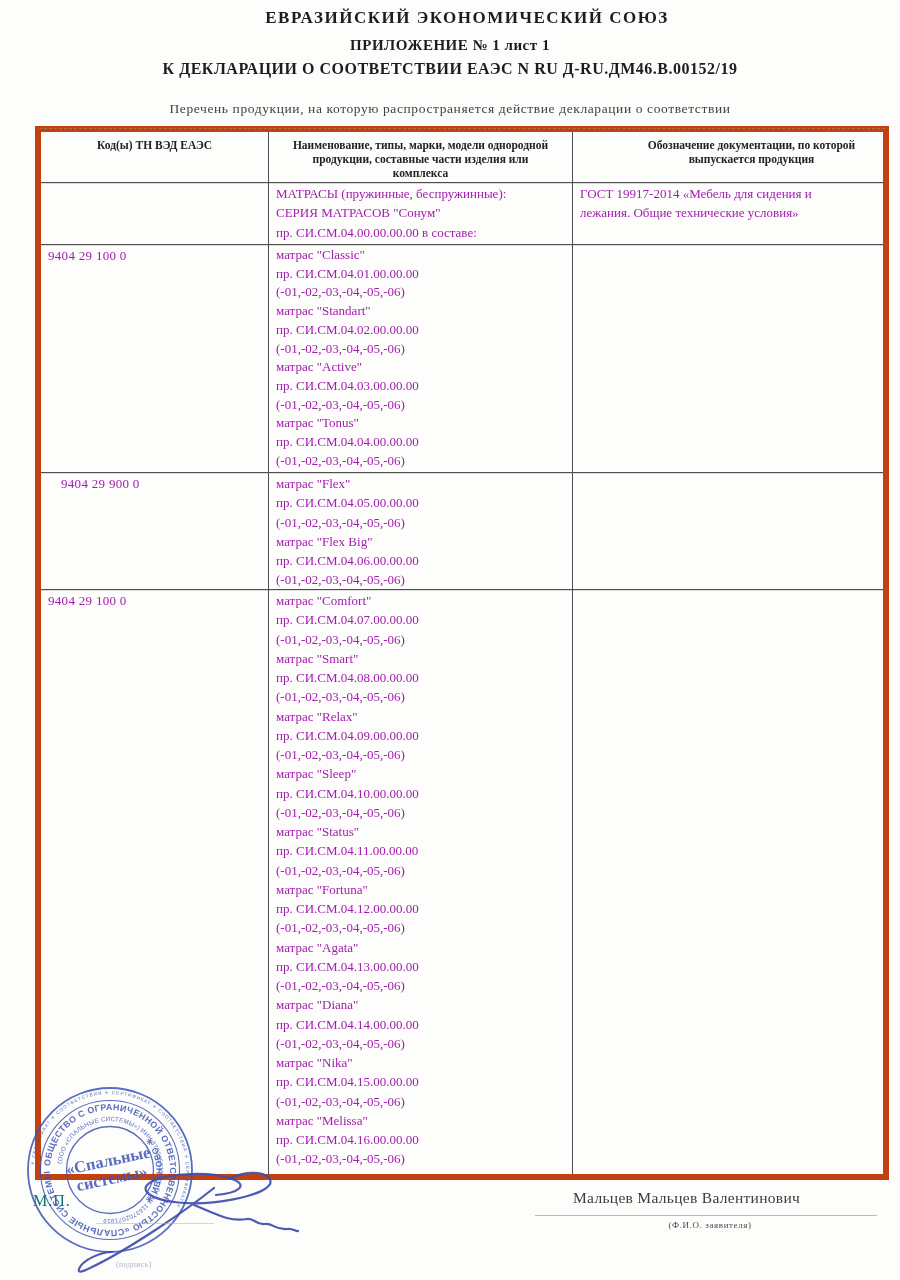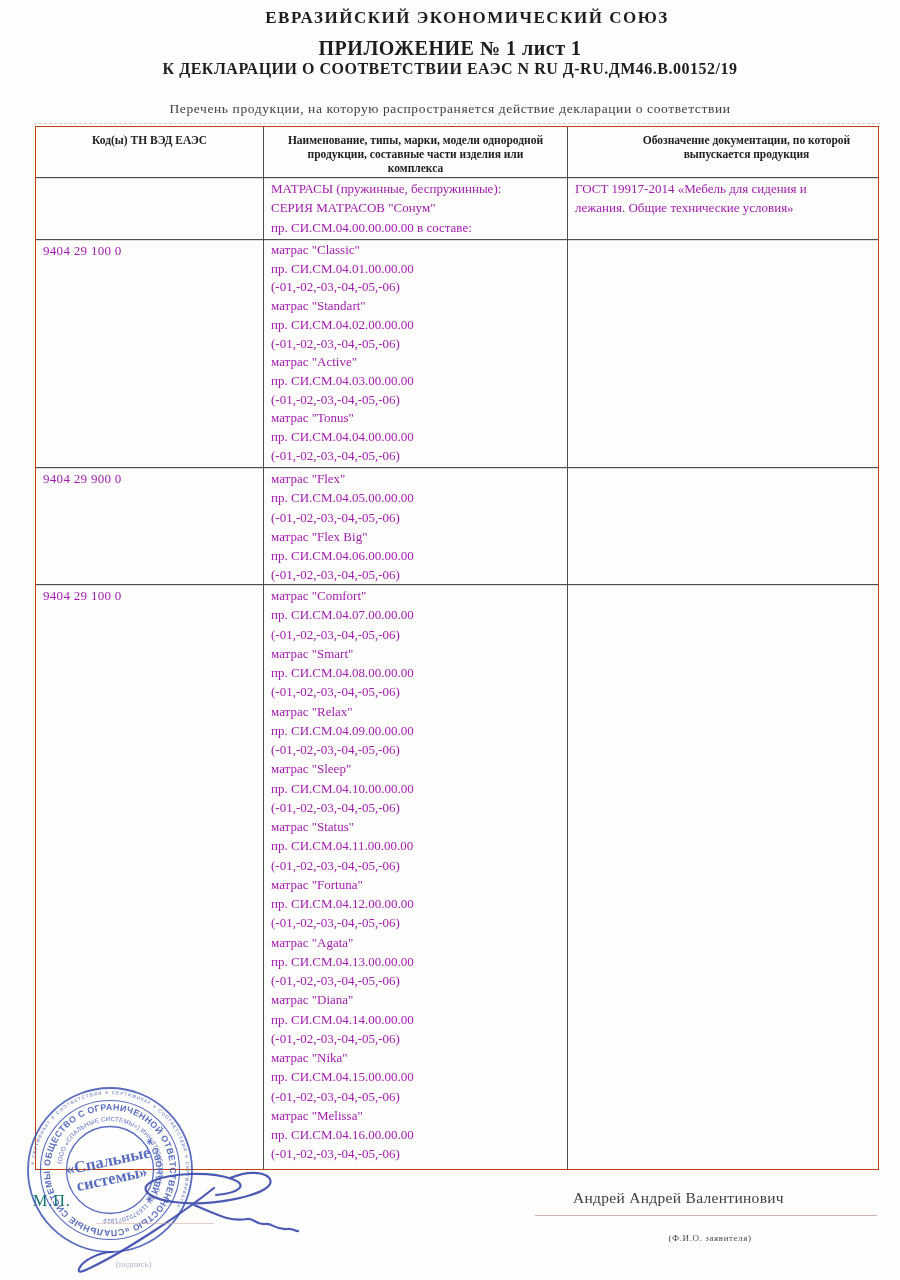--- a/index.html
+++ b/index.html
@@ -5,37 +5,37 @@
   html,body{margin:0;padding:0;}
   body{
     width:900px;height:1280px;position:relative;
     background:#fdfdfb;
     font-family:"Liberation Serif", serif;
     color:#3a3a3a;
     overflow:hidden;
   }
   .hdr{position:absolute;left:0;width:900px;text-align:center;color:#1d1d1d;font-weight:bold;white-space:nowrap;}
   .t1{top:8px;font-size:17px;letter-spacing:1.5px;padding-left:17px;}
-  .t2{top:37px;font-size:20px;letter-spacing:.5px;}
+  .t2{top:37px;font-size:15px;letter-spacing:.5px;}
   .t3{top:60px;font-size:16px;letter-spacing:.5px;text-align:center;}
   .sub{top:101px;font-size:13.5px;font-weight:normal;color:#3f3f3f;letter-spacing:.6px;}
 
-  .tbl{position:absolute;left:35px;top:126px;width:842px;height:1042px;border:1px solid #c2410c;background:transparent;}
+  .tbl{position:absolute;left:35px;top:126px;width:842px;height:1042px;border:6px solid #c2410c;background:transparent;}
   .tbl:before{content:"";position:absolute;left:-2px;right:-2px;top:-4px;border-top:1px dashed #9a9a9a;opacity:.5;}
   .vline{position:absolute;top:0;bottom:0;width:1px;background:#4e4e4e;}
   .hline{position:absolute;left:0;right:0;height:1px;background:#4e4e4e;box-shadow:0 1px 0 rgba(80,80,80,.18);}
   .cell{position:absolute;box-sizing:border-box;padding:2px 7px 0 7px;font-size:13px;line-height:19.25px;white-space:pre-line;overflow:hidden;color:#a21caf;}
   .hc{font-size:11.5px;line-height:14px;font-weight:bold;text-align:center;padding-top:6px;color:#222;}
   .r1c{line-height:18.7px;}
   .codecell{letter-spacing:.3px;}
 
   .mp{position:absolute;left:33px;top:1192px;font-size:16px;color:#0f766e;letter-spacing:1px;z-index:1;}
   .fio-name{position:absolute;left:573px;top:1189px;font-size:15.5px;color:#3c3c3c;letter-spacing:.3px;}
   .fio-line{position:absolute;left:535px;top:1215px;width:342px;height:1px;background:#c9a3a3;opacity:.85;}
-  .fio-cap{position:absolute;left:630px;top:1220px;width:160px;text-align:center;font-size:9px;color:#4a4a4a;letter-spacing:.6px;margin-top:13px;}
+  .fio-cap{position:absolute;left:630px;top:1220px;width:160px;text-align:center;font-size:9px;color:#4a4a4a;letter-spacing:.6px;}
   .sig-line{position:absolute;left:96px;top:1223px;width:118px;height:1px;background:#d3a7a7;opacity:.55;z-index:4;}
   .sig-cap{position:absolute;left:116px;top:1218px;font-size:7.5px;color:rgba(100,100,160,.55);z-index:4;letter-spacing:.5px;margin-top:42px;}
 
   .stamp{position:absolute;left:24px;top:1084px;width:172px;height:172px;z-index:2;opacity:.85;}
   .stamp text{font-family:"Liberation Sans", sans-serif;}
   .stamp .center-t{font-family:"Liberation Serif", serif;}
   .signature{position:absolute;left:58px;top:1158px;width:250px;height:128px;z-index:3;}
 </style>
 </head>
 <body>
@@ -75,21 +75,21 @@
 пр. СИ.СМ.04.02.00.00.00
 (-01,-02,-03,-04,-05,-06)
 матрас "Active"
 пр. СИ.СМ.04.03.00.00.00
 (-01,-02,-03,-04,-05,-06)
 матрас "Tonus"
 пр. СИ.СМ.04.04.00.00.00
 (-01,-02,-03,-04,-05,-06)</div>
   <div class="cell" style="left:532px;top:112px;width:309px;height:228px"></div>
 
-  <div class="cell codecell" style="left:0;top:340px;width:227px;height:117px">9404 29 900 0</div>
+  <div class="cell codecell" style="left:13px;top:340px;width:227px;height:117px">9404 29 900 0</div>
   <div class="cell" style="left:228px;top:340px;width:303px;height:117px">матрас "Flex"
 пр. СИ.СМ.04.05.00.00.00
 (-01,-02,-03,-04,-05,-06)
 матрас "Flex Big"
 пр. СИ.СМ.04.06.00.00.00
 (-01,-02,-03,-04,-05,-06)</div>
   <div class="cell" style="left:532px;top:340px;width:309px;height:117px"></div>
 
   <div class="cell codecell" style="left:0;top:457px;width:227px;height:585px">9404 29 100 0</div>
   <div class="cell" style="left:228px;top:457px;width:303px;height:585px">матрас "Comfort"
@@ -119,21 +119,21 @@
 матрас "Nika"
 пр. СИ.СМ.04.15.00.00.00
 (-01,-02,-03,-04,-05,-06)
 матрас "Melissa"
 пр. СИ.СМ.04.16.00.00.00
 (-01,-02,-03,-04,-05,-06)</div>
   <div class="cell" style="left:532px;top:457px;width:309px;height:585px"></div>
 </div>
 
 <div class="mp">М.П.</div>
-<div class="fio-name">Андрей Андрей Валентинович</div>
+<div class="fio-name">Мальцев Мальцев Валентинович</div>
 <div class="fio-line"></div>
 <div class="fio-cap">(Ф.И.О. заявителя)</div>
 <div class="sig-line"></div>
 <div class="sig-cap">(подпись)</div>
 
 <svg class="stamp" viewBox="0 0 172 172">
   <defs>
     <path id="circTop60" d="M 86,86 m -60,0 a 60,60 0 1,1 120,0 a 60,60 0 1,1 -120,0"></path>
     <path id="circTop49" d="M 86,86 m -49,0 a 49,49 0 1,1 98,0 a 49,49 0 1,1 -98,0"></path>
     <path id="circTop76" d="M 86,86 m -76,0 a 76,76 0 1,1 152,0 a 76,76 0 1,1 -152,0"></path>

